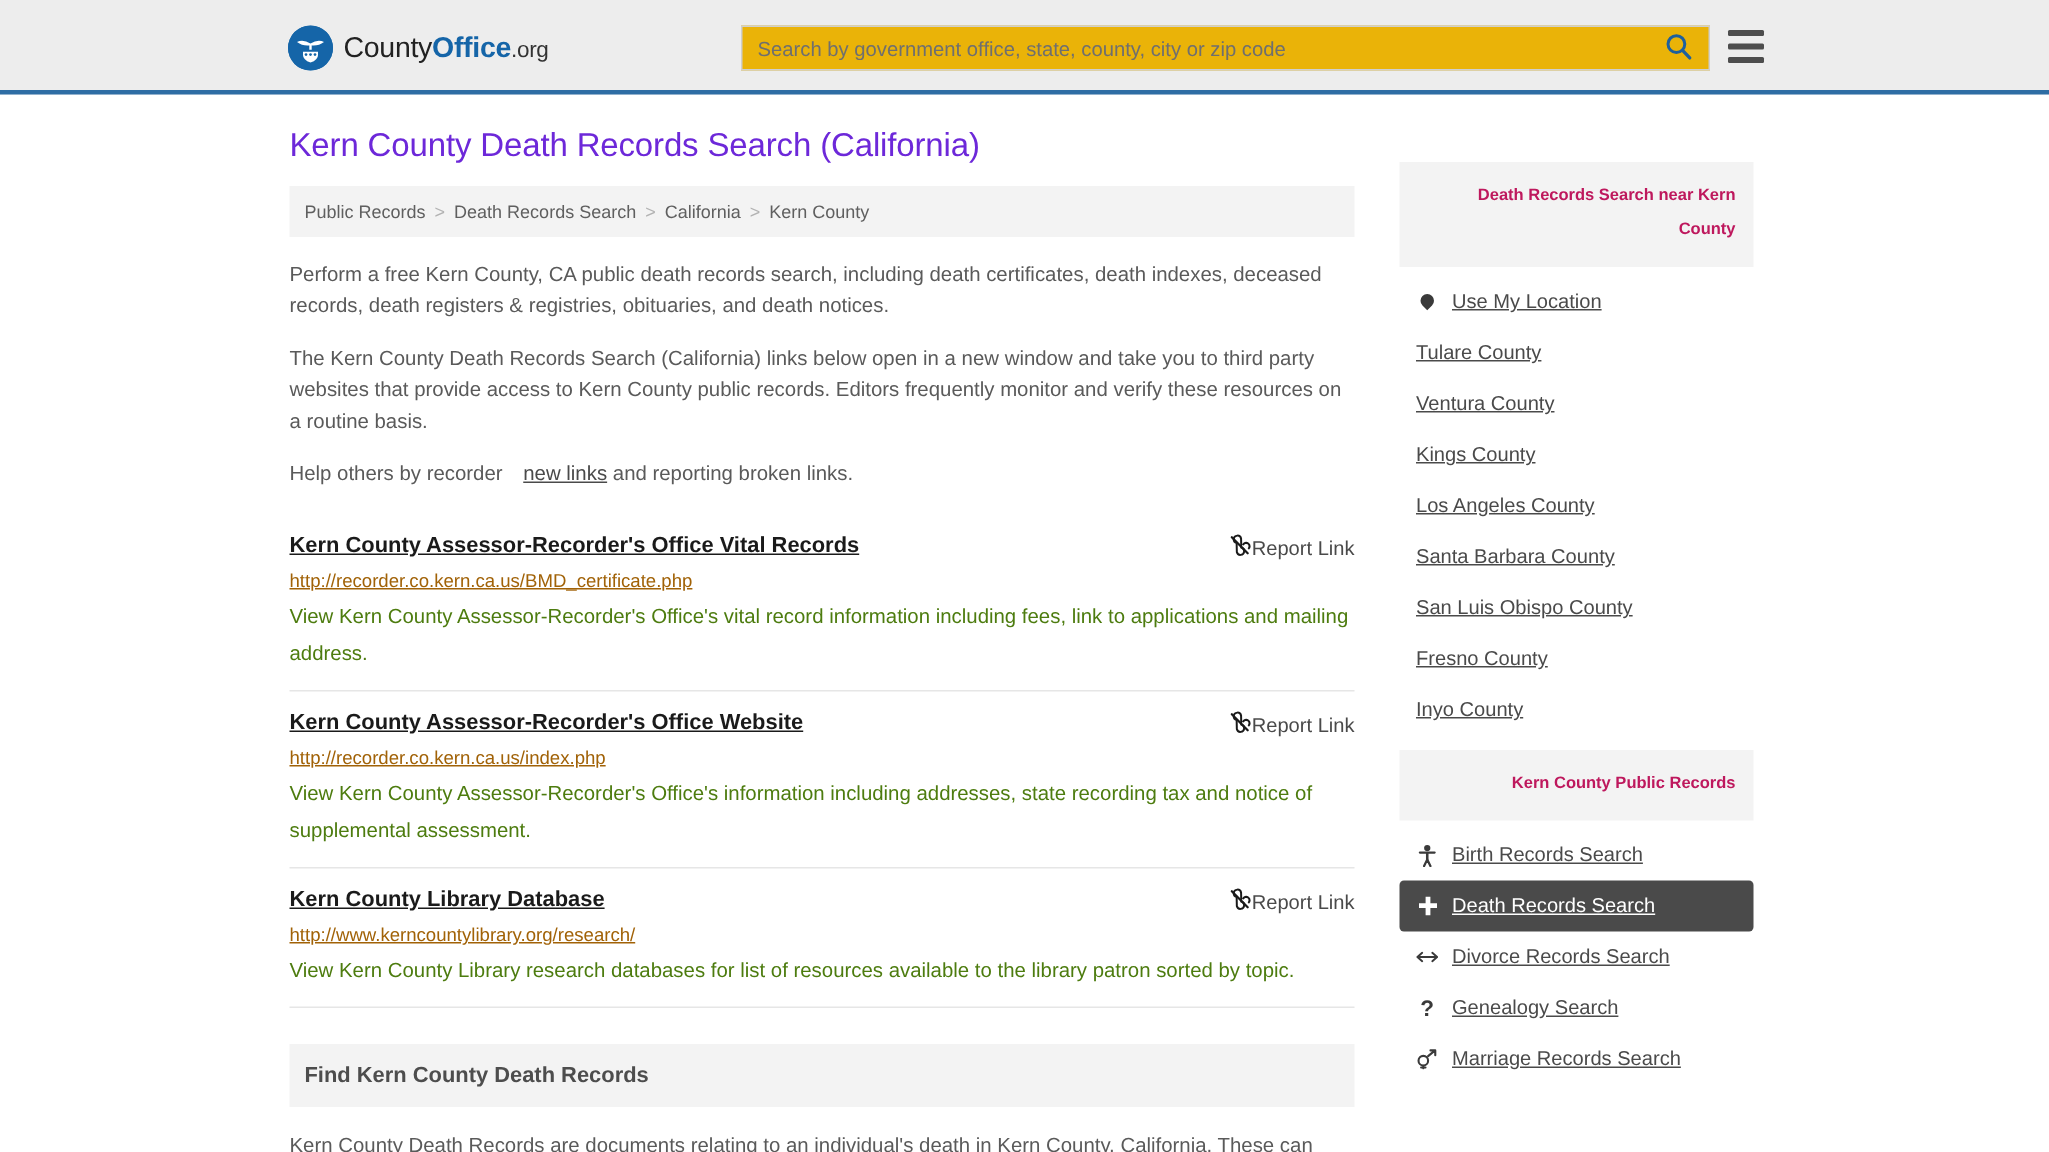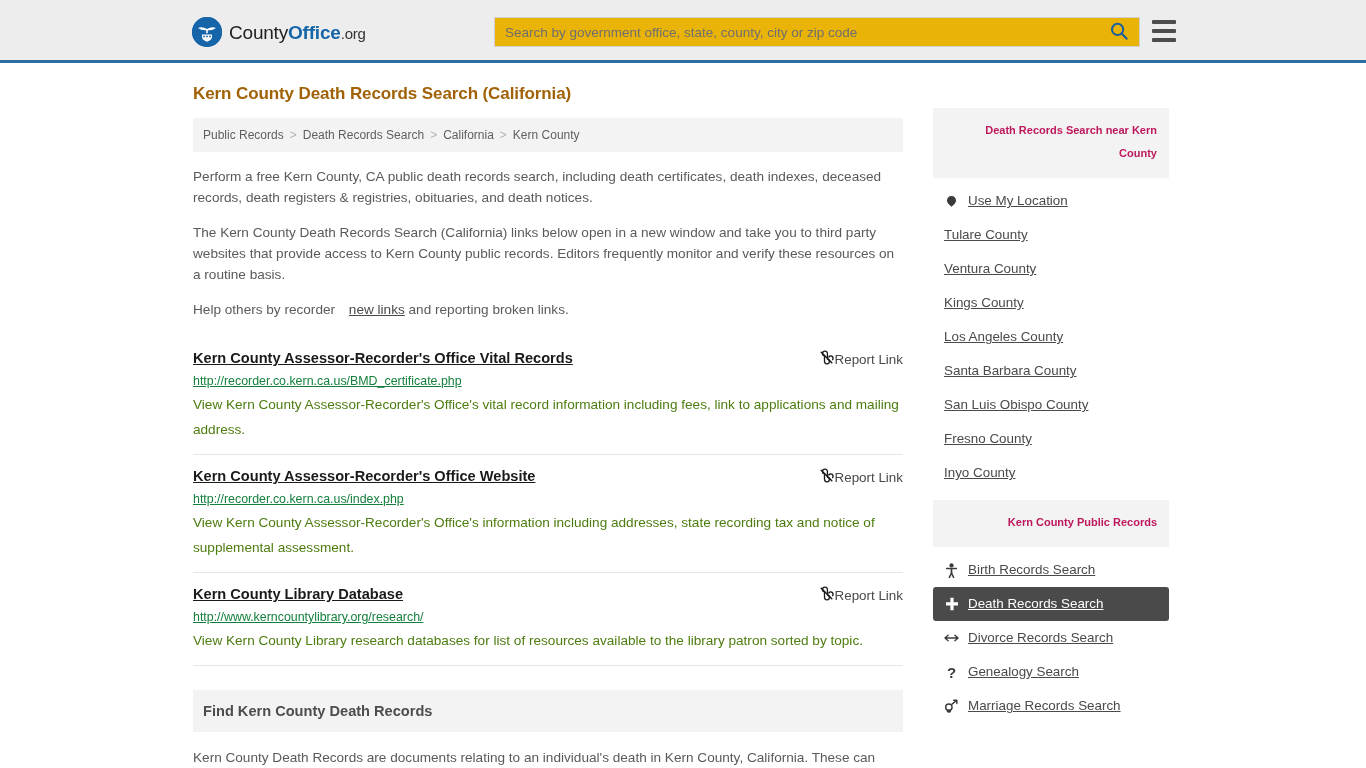--- a/index.html
+++ b/index.html
@@ -104,23 +104,23 @@
     width: 980px;
     margin: 0 auto;
     position: relative;
     display: flex;
     gap: 30px;
   }
   .main-col { width: 710px; flex: none; }
   .side-col { width: 236px; flex: none; padding-top: 24px; }
 
   h1.page-title {
-    font-size: 17px;
-    font-weight: bold;
-    color: #a16207;
+    font-size: 22px;
+    font-weight: normal;
+    color: #6d28d9;
     margin: 0 0 14px 0;
     letter-spacing: -0.1px;
   }
 
   .breadcrumb {
     background: #f3f3f3;
     padding: 10px 10px;
     font-size: 12px;
     margin-bottom: 14px;
   }
@@ -163,21 +163,21 @@
     gap: 0;
     font-size: 13.4px;
     color: #4a4a4a;
     white-space: nowrap;
     text-decoration: none;
     padding-top: 1px;
   }
   .result-url {
     display: block;
     font-size: 12.4px;
-    color: #15803d;
+    color: #a16207;
     margin: 4px 0 2px 0;
     line-height: 17px;
   }
   .result-desc {
     font-size: 13.6px;
     line-height: 25px;
     color: #4d7c0f;
     margin: 0;
   }
 

